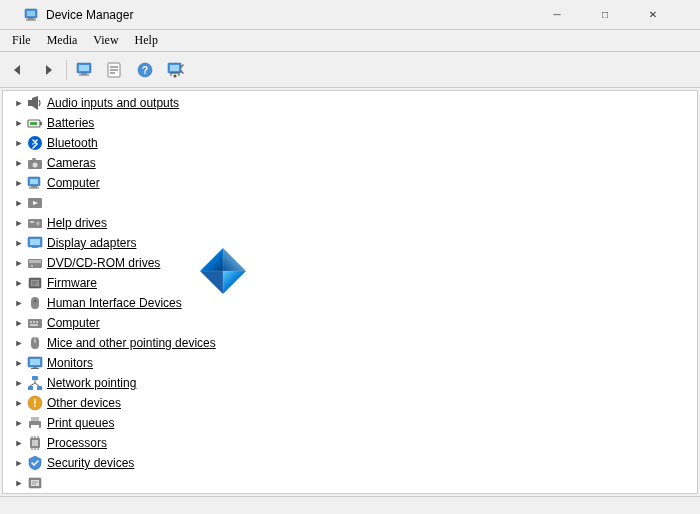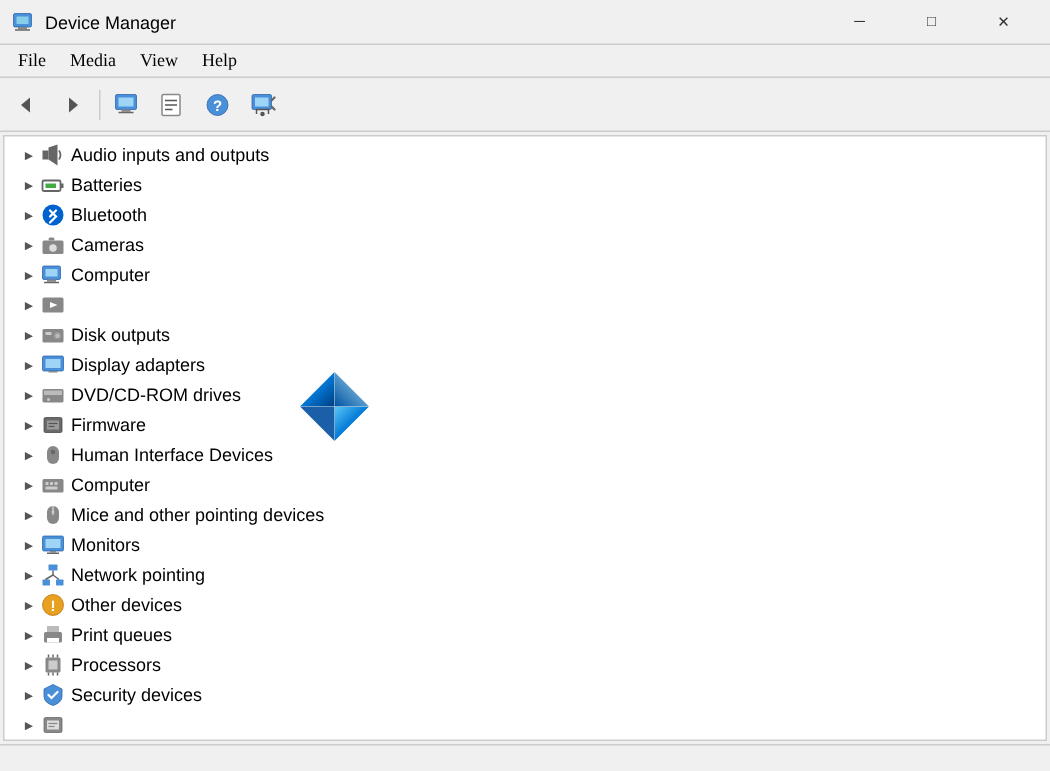--- a/index.html
+++ b/index.html
@@ -11,21 +11,21 @@
       height: 514px;
       overflow: hidden;
     }
 
     
     .title-bar {
       background: #f0f0f0;
       height: 30px;
       display: flex;
       align-items: center;
-      padding: 0 8px;
+      padding: 0 24px;
       border-bottom: 1px solid #ccc;
       user-select: none;
     }
     .title-bar-icon {
       width: 16px;
       height: 16px;
       margin-right: 6px;
     }
     .title-bar-text {
       font-size: 12px;
@@ -138,20 +138,21 @@
       height: 16px;
       margin-right: 4px;
       flex-shrink: 0;
       display: flex;
       align-items: center;
       justify-content: center;
     }
     .tree-label {
       font-size: 12px;
       color: #000;
+      text-decoration: underline;
     }
 
     
     .status-bar {
       height: 22px;
       background: #f0f0f0;
       border-top: 1px solid #ccc;
       display: flex;
       align-items: center;
       padding: 0 4px;
@@ -316,21 +317,21 @@
   </div>
       <div class="tree-item" style="padding-left: 8px;">
     <span class="tree-expander">►</span>
     <span class="tree-icon">
           <svg width="16" height="16" viewBox="0 0 16 16">
             <rect x="1" y="4" width="14" height="9" rx="1" fill="#888"></rect>
             <rect x="3" y="6" width="4" height="2" fill="#ccc"></rect>
             <circle cx="11" cy="8.5" r="2" fill="#bbb" stroke="#999"></circle>
           </svg>
         </span>
-    <span class="tree-label">Disk outputs</span>
+    <span class="tree-label">Help drives</span>
   </div>
       <div class="tree-item" style="padding-left: 8px;">
     <span class="tree-expander">►</span>
     <span class="tree-icon">
           <svg width="16" height="16" viewBox="0 0 16 16">
             <rect x="1" y="2" width="14" height="10" rx="1" fill="#4a90d9" stroke="#2a60a9" stroke-width="0.5"></rect>
             <rect x="3" y="4" width="10" height="6" fill="#9ed4f5"></rect>
             <rect x="5" y="12" width="6" height="1" fill="#888"></rect>
           </svg>
         </span>

